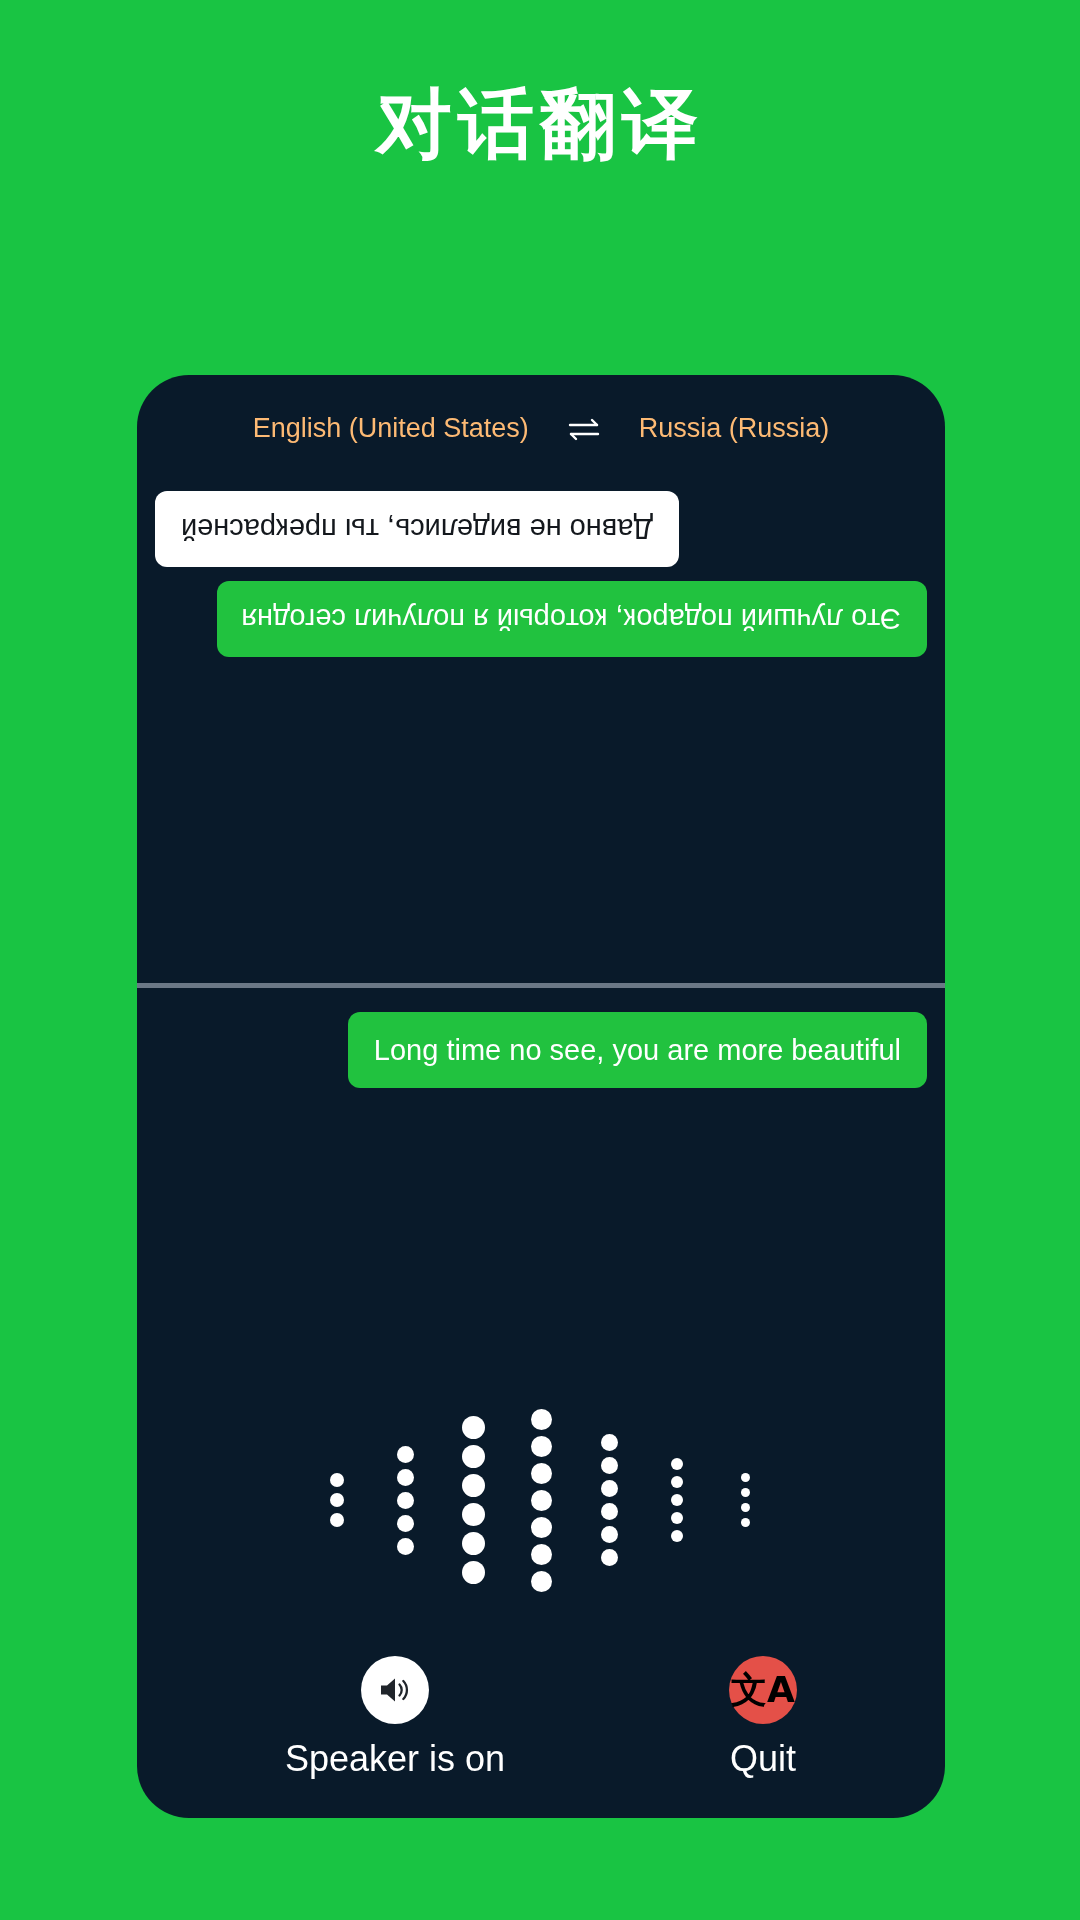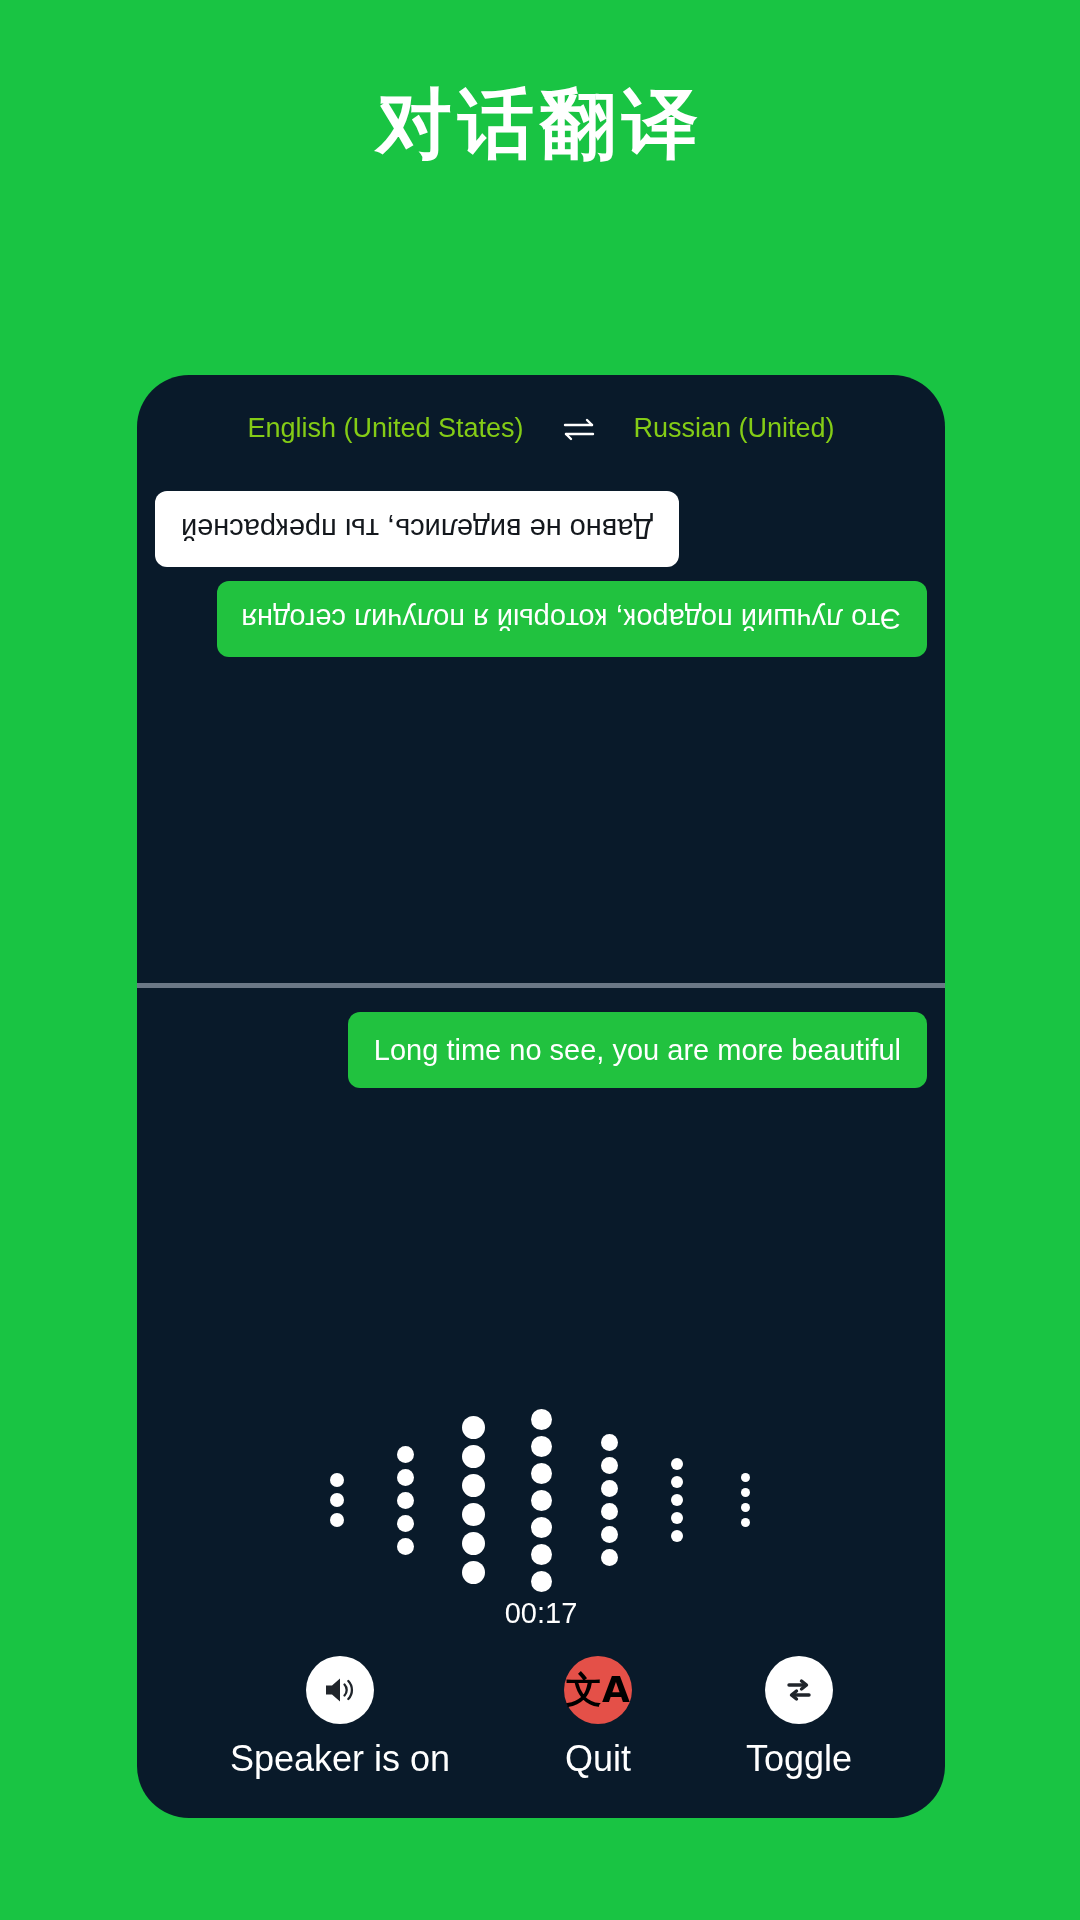--- a/index.html
+++ b/index.html
@@ -42,21 +42,21 @@
   .lang-bar {
     position:absolute;
     top:38px; left:0; width:808px;
     display:flex;
     align-items:center;
     justify-content:center;
     gap:38px;
     font-size:27px;
   }
   .lang {
-    color:#84cc16;
+    color:#fdba74;
     white-space:nowrap;
   }
   .swap-icon {
     display:inline-flex;
     align-items:center;
     justify-content:center;
     width:34px; height:30px;
     color:#ffffff;
   }
   .swap-icon svg { width:34px; height:26px; display:block; }
@@ -193,21 +193,21 @@
     <div class="lang-bar">
       <span class="lang">English (United States)</span>
       <span class="swap-icon">
         <svg viewBox="0 0 34 26" fill="none" stroke="currentColor" stroke-width="2.4" stroke-linecap="round" stroke-linejoin="round">
           <path d="M3 9 H30"></path>
           <path d="M25 4 L30 9"></path>
           <path d="M31 18 H4"></path>
           <path d="M9 23 L4 18"></path>
         </svg>
       </span>
-      <span class="lang">Russian (United)</span>
+      <span class="lang">Russia (Russia)</span>
     </div>
 
     <div class="half-top">
       <div class="row left">
         <div class="bubble green">Это лучший подарок, который я получил сегодня</div>
       </div>
       <div class="row right">
         <div class="bubble white">Давно не виделись, ты прекрасней</div>
       </div>
     </div>
@@ -267,21 +267,20 @@
           <div class="wave-dot" style="width: 12px; height: 12px;"></div>
         </div>
         <div class="wave-col">
           <div class="wave-dot" style="width: 9px; height: 9px;"></div>
           <div class="wave-dot" style="width: 9px; height: 9px;"></div>
           <div class="wave-dot" style="width: 9px; height: 9px;"></div>
           <div class="wave-dot" style="width: 9px; height: 9px;"></div>
         </div>
       </div>
 
-    <div class="timer">00:17</div>
 
     <div class="controls">
 
       <div class="control">
         <div class="ctrl-circle white">
           <span>
             <svg width="38" height="38" viewBox="0 0 38 38" fill="#20252b">
               <path d="M5 14.5 H11 L19 7.5 V30.5 L11 23.5 H5 Z"></path>
               <path d="M23.5 13.5 a8 8 0 0 1 0 11" fill="none" stroke="#20252b" stroke-width="2.3" stroke-linecap="round"></path>
               <path d="M27.3 10 a13 13 0 0 1 0 18" fill="none" stroke="#20252b" stroke-width="2.3" stroke-linecap="round"></path>
@@ -291,30 +290,17 @@
         <div class="ctrl-label">Speaker is on</div>
       </div>
 
       <div class="control">
         <div class="ctrl-circle red">
           <span class="glyph-translate">文A</span>
         </div>
         <div class="ctrl-label">Quit</div>
       </div>
 
-      <div class="control">
-        <div class="ctrl-circle white">
-          <span>
-            <svg width="38" height="38" viewBox="0 0 38 38" fill="none" stroke="#20252b" stroke-width="3.4" stroke-linecap="round" stroke-linejoin="round">
-              <path d="M9 14 H25"></path>
-              <path d="M21.5 10 L26.5 14 L21.5 18"></path>
-              <path d="M29 24 H13"></path>
-              <path d="M16.5 20 L11.5 24 L16.5 28"></path>
-            </svg>
-          </span>
-        </div>
-        <div class="ctrl-label">Toggle</div>
-      </div>
 
     </div>
 
   </div>
 </div>
 
 </body></html>

